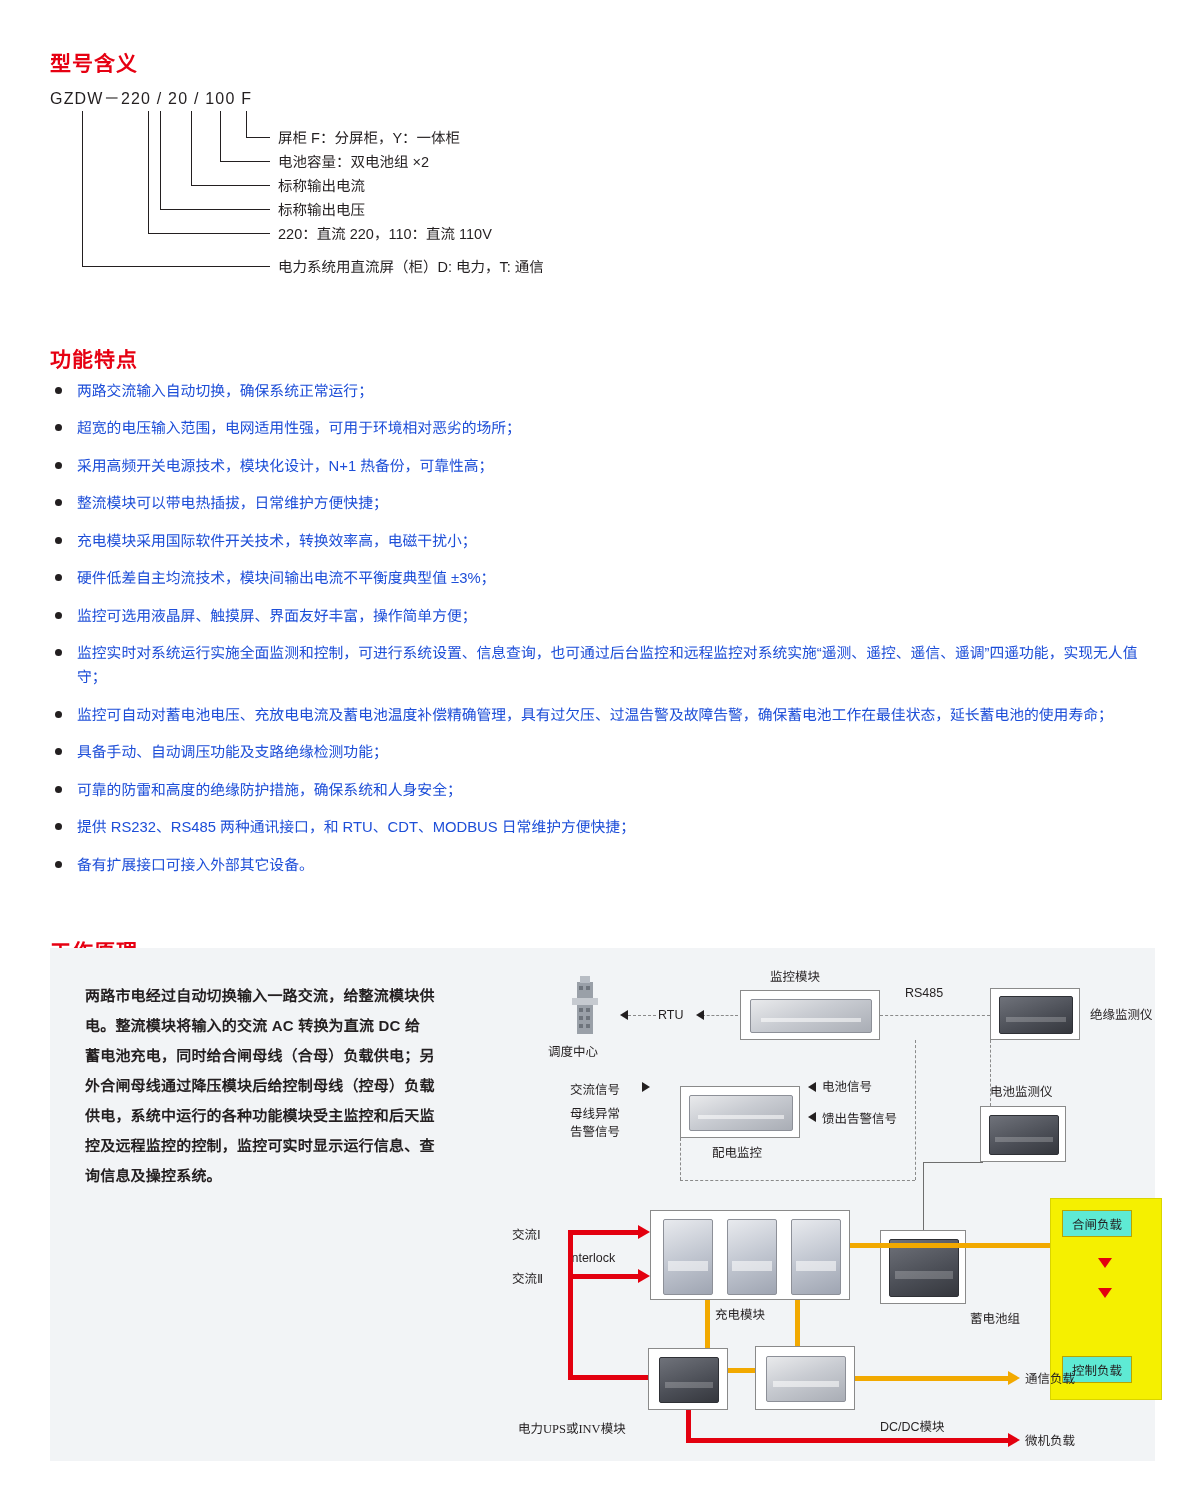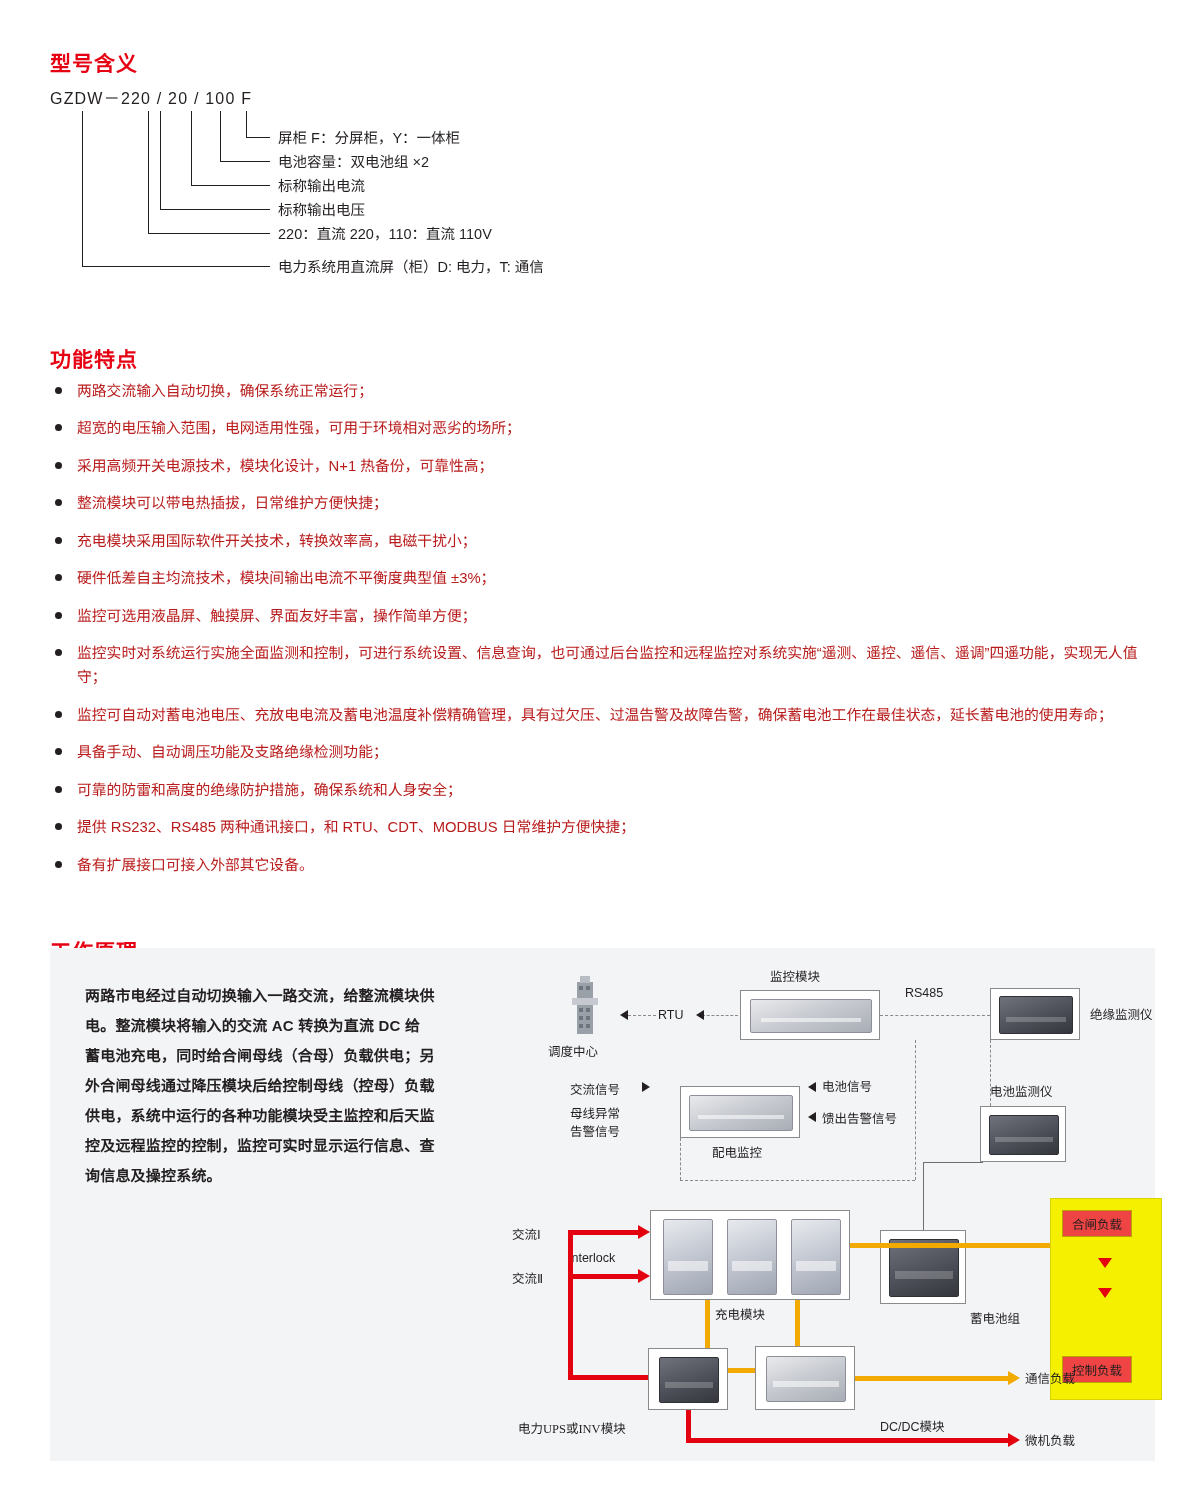--- a/index.html
+++ b/index.html
@@ -70,21 +70,21 @@
     left: 50px;
     top: 380px;
     width: 1105px;
   }
   .feat-item {
     position: relative;
     padding-left: 27px;
     margin-bottom: 13.5px;
     font-size: 14.8px;
     line-height: 1.62;
-    color: #b91c1c;
+    color: #1d4ed8;
   }
   .feat-item .bullet {
     position: absolute;
     left: 5px;
     top: 7px;
     width: 7px;
     height: 7px;
     border-radius: 50%;
     background: #231f20;
   }
@@ -212,21 +212,21 @@
     border-right: 7px solid transparent;
     border-top: 10px solid #e3000f;
   }
   #load-box {
     position: absolute;
     background: #f5f000;
     border: 1px solid #d9d400;
   }
   .load-tag {
     position: absolute;
-    background: #ef4444;
+    background: #5eead4;
     border: 1px solid #b9a400;
     font-size: 12.5px;
     padding: 3px 9px;
     white-space: nowrap;
     color: #231f20;
   }
   .tower {
     position: absolute;
     width: 34px; height: 62px;
   }

